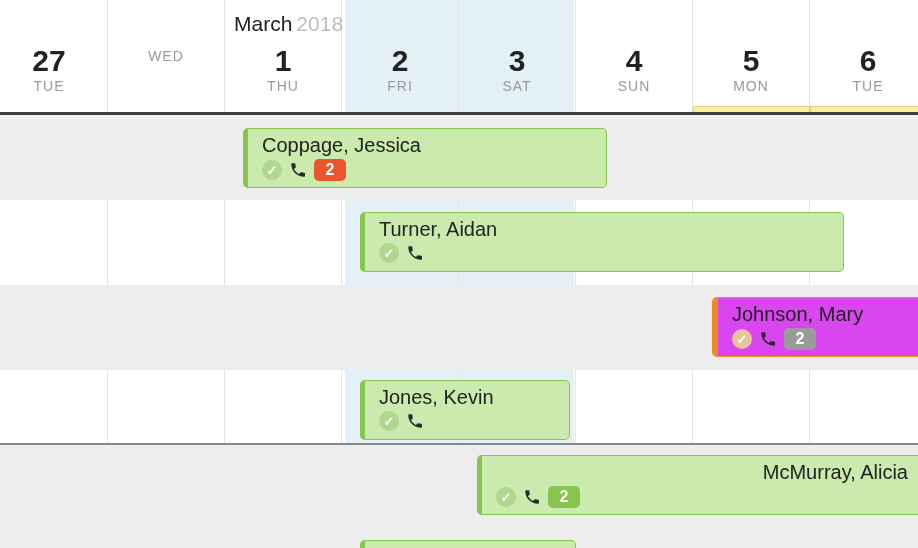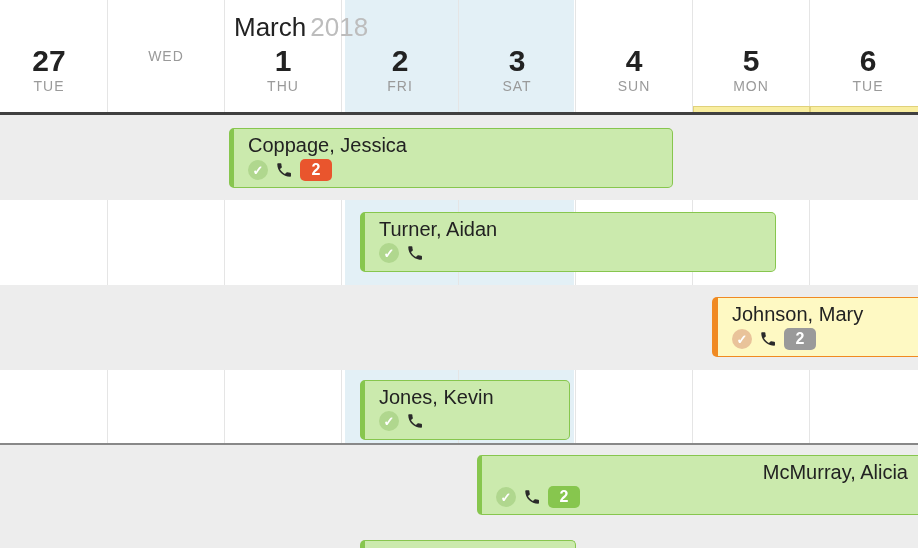--- a/index.html
+++ b/index.html
@@ -10,21 +10,21 @@
     overflow: hidden;
     font-family: "Segoe UI", "Helvetica Neue", Arial, sans-serif;
     background: #ffffff;
   }
 
   
   .month-label {
     position: absolute;
     left: 234px;
     top: 12px;
-    font-size: 26px;
+    font-size: 21px;
     color: #222;
   }
   .month-label .year { color: #bdbdbd; margin-left: 4px; }
 
   .col {
     position: absolute;
     top: 0;
     bottom: 0;
     width: 117px;
     border-left: 1px solid #e5e5e5;
@@ -91,21 +91,21 @@
   .event {
     position: absolute;
     height: 60px;
     border-radius: 5px;
     box-sizing: border-box;
     font-size: 20px;
     color: #222;
     padding: 5px 10px 0 14px;
   }
   .event.green  { background: #cbeaad; border: 1px solid #87c64e; border-left: 5px solid #87c64e; }
-  .event.orange { background: #fef9c3; border: 1px solid #f08a22; border-left: 6px solid #f08a22; }
+  .event.orange { background: #d946ef; border: 1px solid #f08a22; border-left: 6px solid #f08a22; }
 
   .event-name { font-weight: 500; white-space: nowrap; overflow: hidden; }
   .event-icons { margin-top: 2px; display: flex; align-items: center; gap: 7px; }
 
   .chk-icon {
     width: 20px; height: 20px;
     border-radius: 50%;
     display: inline-flex; align-items: center; justify-content: center;
   }
   .chk-icon.green  { background: #b0d78e; }
@@ -204,32 +204,32 @@
 <div class="divider-main"></div>
 
 <div class="row alt" style="top:115px;"></div>
 <div class="row" style="top:200px;"></div>
 <div class="row alt" style="top:285px;"></div>
 <div class="row" style="top:370px;"></div>
 <div class="row alt" style="top:445px; height:103px;"></div>
 
 <div class="row-divider-strong" style="top:443px;"></div>
 
-<div class="event green" style="left:229px; top:128px; width:444px;">
+<div class="event green" style="left:243px; top:128px; width:364px;">
   <div class="event-name">Coppage, Jessica</div>
   <div class="event-icons">
     <span class="chk-icon green"></span>
     <span class="phone-icon"><svg viewBox="0 0 24 24" fill="currentColor">
           <path d="M6.6 10.8c1.4 2.8 3.8 5.1 6.6 6.6l2.2-2.2c.3-.3.7-.4 1.1-.3 1.2.4 2.5.6 3.8.6.6 0 1 .5 1 1V20c0 .6-.5 1-1 1C10.6 21 3 13.4 3 4c0-.6.5-1 1-1h3.5c.6 0 1 .5 1 1 0 1.3.2 2.6.6 3.8.1.4 0 .8-.3 1.1L6.6 10.8z"></path>
         </svg></span>
     <span class="badge red">2</span>
   </div>
 </div>
 
-<div class="event green" style="left:360px; top:212px; width:416px;">
+<div class="event green" style="left:360px; top:212px; width:484px;">
   <div class="event-name">Turner, Aidan</div>
   <div class="event-icons">
     <span class="chk-icon green"></span>
     <span class="phone-icon"><svg viewBox="0 0 24 24" fill="currentColor">
           <path d="M6.6 10.8c1.4 2.8 3.8 5.1 6.6 6.6l2.2-2.2c.3-.3.7-.4 1.1-.3 1.2.4 2.5.6 3.8.6.6 0 1 .5 1 1V20c0 .6-.5 1-1 1C10.6 21 3 13.4 3 4c0-.6.5-1 1-1h3.5c.6 0 1 .5 1 1 0 1.3.2 2.6.6 3.8.1.4 0 .8-.3 1.1L6.6 10.8z"></path>
         </svg></span>
   </div>
 </div>
 
 <div class="event orange" style="left:712px; top:297px; right:0; border-right:none; border-top-right-radius:0; border-bottom-right-radius:0;">

